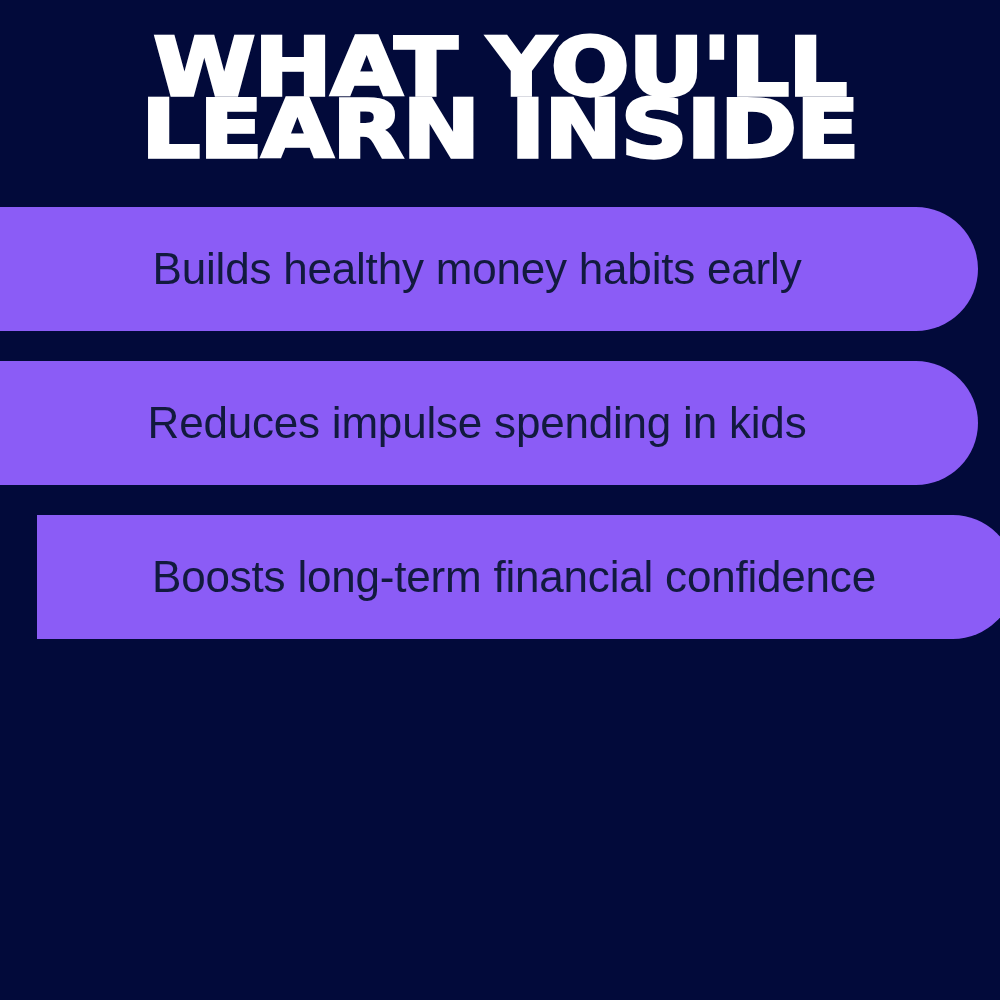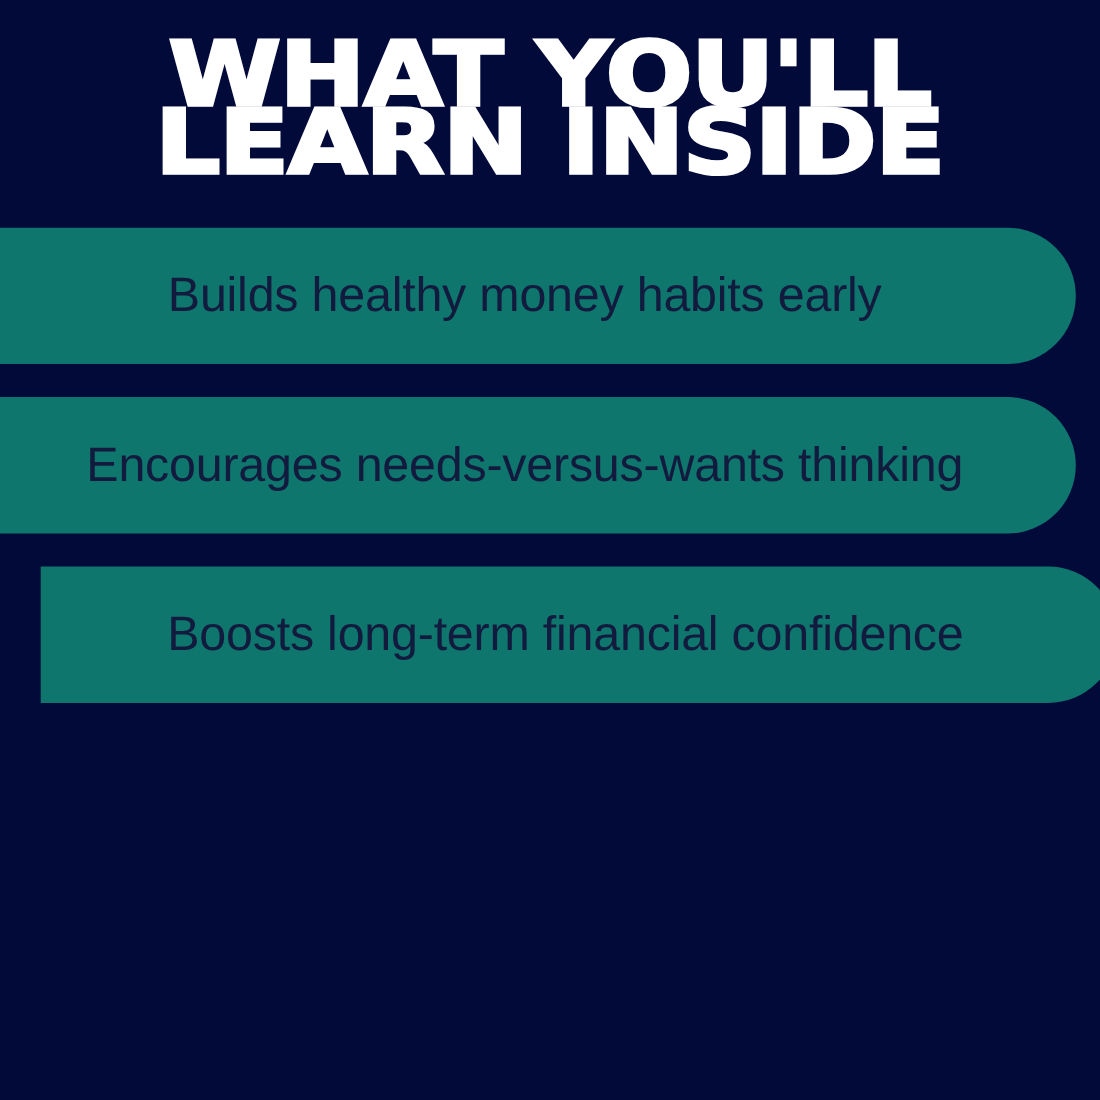--- a/index.html
+++ b/index.html
@@ -52,21 +52,21 @@
     position: absolute;
     left: 0;
     top: 207px;
     width: 1000px;
   }
   .pill {
     position: relative;
     width: 978px;
     height: 124px;
     margin-bottom: 30px;
-    background: #0f766e;
+    background: #8b5cf6;
     border-top-right-radius: 62px;
     border-bottom-right-radius: 62px;
     border-top-left-radius: 0;
     border-bottom-left-radius: 0;
     display: flex;
     align-items: center;
     justify-content: center;
     box-sizing: border-box;
     padding-right: 24px;
   }
@@ -91,24 +91,24 @@
     <span class="heading-line line1">WHAT YOU'LL</span>
     <span class="heading-line line2">LEARN INSIDE</span>
   </div>
 
   <div class="pill-list">
 
     <div class="pill">
       <span class="pill-text">Builds healthy money habits early</span>
     </div>
 
+    <div class="pill">
+      <span class="pill-text">Reduces impulse spending in kids</span>
+    </div>
 
-    <div class="pill">
-      <span class="pill-text">Encourages needs-versus-wants thinking</span>
-    </div>
 
 
     <div class="pill">
       <span class="pill-text">Boosts long-term financial confidence</span>
     </div>
 
   </div>
 </div>
 
 </body></html>

